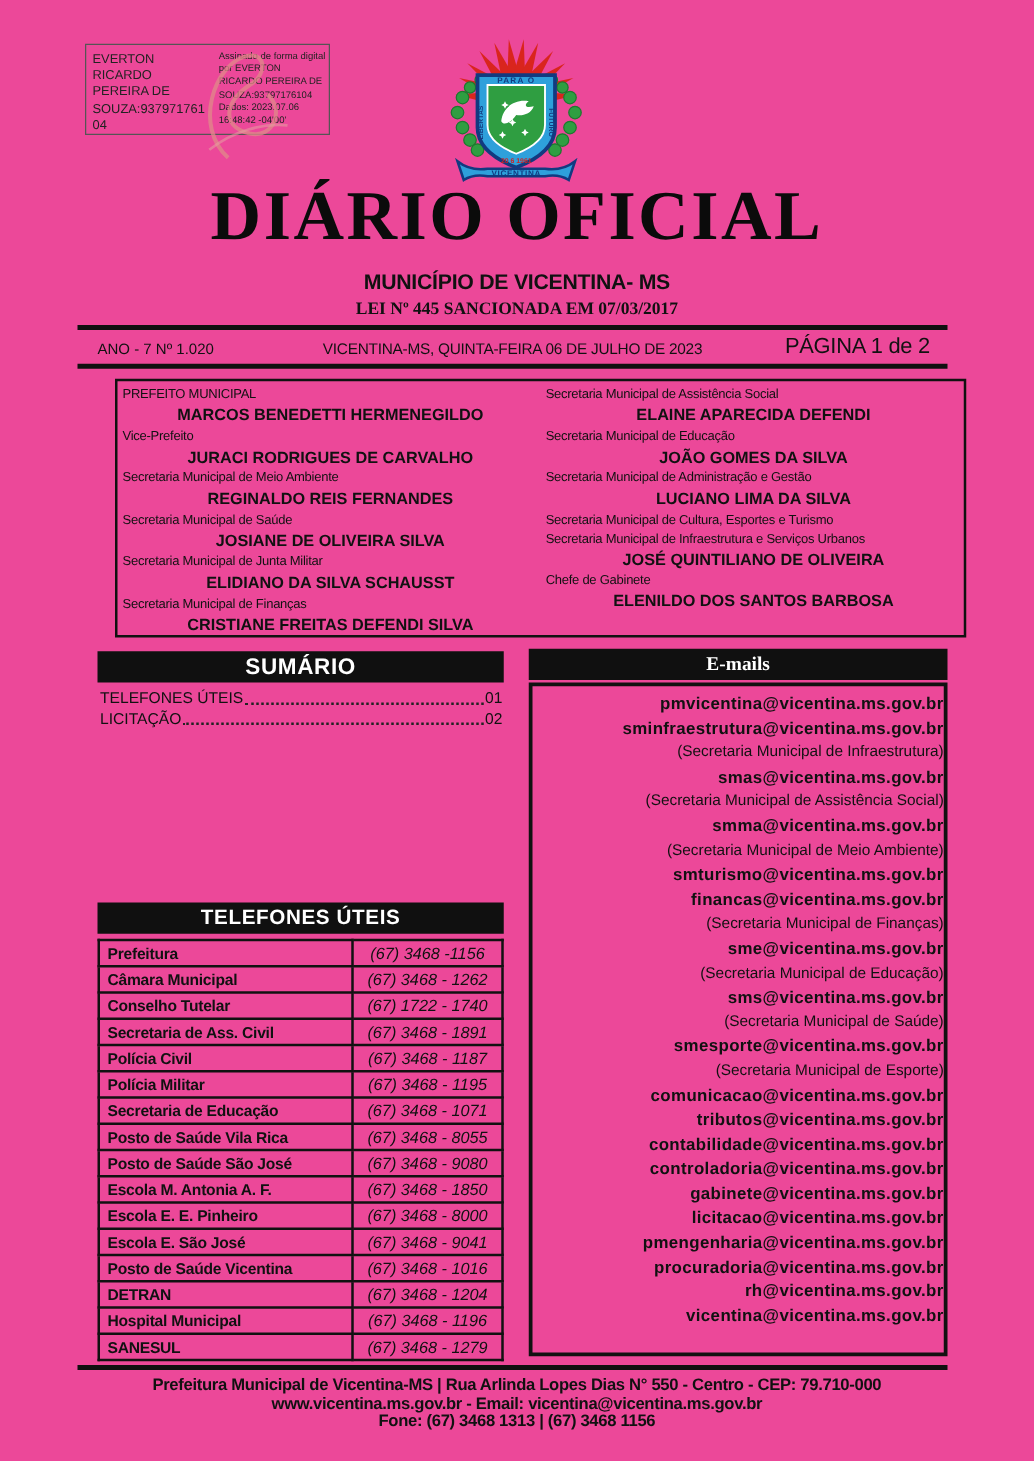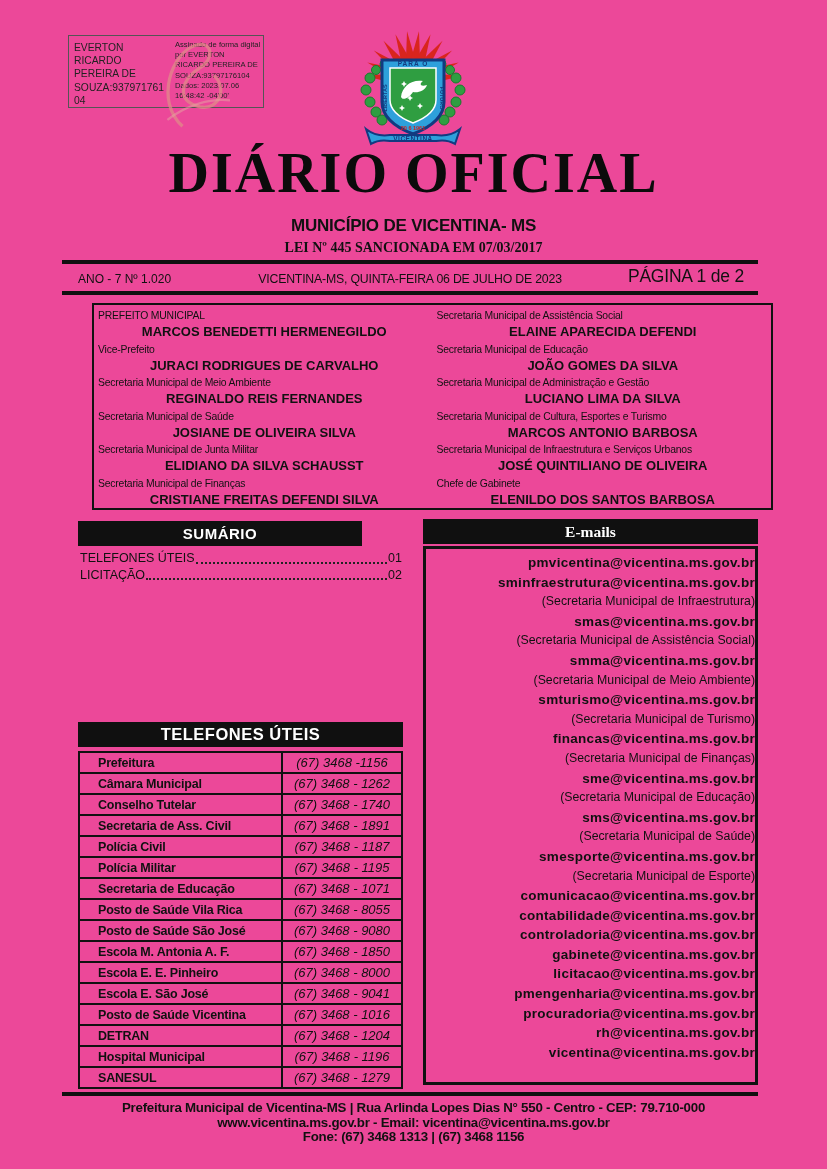--- a/index.html
+++ b/index.html
@@ -35,38 +35,38 @@
   .issue-right { position:absolute; right:14px; top:2px; font-size:17.5px; letter-spacing:-0.2px; }
   
   .officials { position:absolute; left:75px; top:303px; width:681px; height:207px;
     border:2px solid #111; display:flex; padding-top:3px;margin-left:17px; }
   .off-col { width:50%; padding:0 2px 0 4px; }
   .off-role { font-size:10.4px; line-height:15px; letter-spacing:-0.2px; white-space:nowrap; }
   .off-name { font-size:13px; font-weight:bold; line-height:18.5px; text-align:center; white-space:nowrap; }
   
   .blackbar { position:absolute; background:#101010; color:#fff; text-align:center;
     font-weight:bold; }
-  .summary-bar { left:78px; top:521px; width:284px; height:25px; font-size:15px; line-height:25px; letter-spacing:0.5px; }
+  .summary-bar { left:78px; top:521px; width:325px; height:25px; font-size:18px; line-height:25px; letter-spacing:0.5px; }
   .phones-bar  { left:78px; top:722px; width:325px; height:25px; font-size:16.5px; line-height:25px; letter-spacing:0.5px; }
   .emails-bar  { left:423px; top:519px; width:335px; height:25px; font-size:15.5px; line-height:25px;font-family:Liberation Serif, serif; }
   
   .summary-list { position:absolute; left:80px; top:550px; width:322px; }
   .sum-item { display:flex; align-items:flex-end; font-size:12.5px; line-height:16.5px; }
   .sum-label { white-space:nowrap; }
   .leader { flex:1; border-bottom:2px dotted #222; margin:0 1px 3px 1px; }
   
   .emails-body { position:absolute; left:423px; top:546px; width:335px; height:539px;
     border:3px solid #111; text-align:right; padding-top:4px; }
   .em { font-size:13.5px; font-weight:bold; line-height:19.6px; letter-spacing:0.3px; white-space:nowrap; }
   .em.caption { font-size:12.3px; font-weight:normal; letter-spacing:0; }
   
   .phones-table { position:absolute; left:78px; top:751px; width:325px;
     border-collapse:collapse; table-layout:fixed; }
   .phones-table td { border:2px solid #111; height:21px; vertical-align:middle; }
-  .ph-name { width:203px; padding-left:18px; font-size:12.5px; font-weight:bold; letter-spacing:-0.2px; }
+  .ph-name { width:203px; padding-left:6px; font-size:12.5px; font-weight:bold; letter-spacing:-0.2px; }
   .ph-num  { text-align:center; font-size:13px; font-style:italic; }
   
   .footer { position:absolute; left:0; right:0; top:1101px; text-align:center;
     font-size:13.3px; line-height:14.6px; font-weight:600; letter-spacing:-0.25px; }
 </style>
 </head>
 <body>
 
 <div id="page">
 
@@ -156,21 +156,20 @@
       <div class="off-name">CRISTIANE FREITAS DEFENDI SILVA</div>
     </div>
     <div class="off-col">
       <div class="off-role">Secretaria Municipal de Assistência Social</div>
       <div class="off-name">ELAINE APARECIDA DEFENDI</div>
       <div class="off-role">Secretaria Municipal de Educação</div>
       <div class="off-name">JOÃO GOMES DA SILVA</div>
       <div class="off-role">Secretaria Municipal de Administração e Gestão</div>
       <div class="off-name">LUCIANO LIMA DA SILVA</div>
       <div class="off-role">Secretaria Municipal de Cultura, Esportes e Turismo</div>
-      <div class="off-name">MARCOS ANTONIO BARBOSA</div>
       <div class="off-role">Secretaria Municipal de Infraestrutura e Serviços Urbanos</div>
       <div class="off-name">JOSÉ QUINTILIANO DE OLIVEIRA</div>
       <div class="off-role">Chefe de Gabinete</div>
       <div class="off-name">ELENILDO DOS SANTOS BARBOSA</div>
     </div>
   </div>
 
   <div class="blackbar summary-bar">SUMÁRIO</div>
   <div class="summary-list">
     <div class="sum-item">
@@ -188,30 +187,30 @@
   <div class="blackbar emails-bar">E-mails</div>
   <div class="emails-body">
     <div class="em">pmvicentina@vicentina.ms.gov.br</div>
     <div class="em">sminfraestrutura@vicentina.ms.gov.br</div>
     <div class="em caption">(Secretaria Municipal de Infraestrutura)</div>
     <div class="em">smas@vicentina.ms.gov.br</div>
     <div class="em caption">(Secretaria Municipal de Assistência Social)</div>
     <div class="em">smma@vicentina.ms.gov.br</div>
     <div class="em caption">(Secretaria Municipal de Meio Ambiente)</div>
     <div class="em">smturismo@vicentina.ms.gov.br</div>
-    <div class="em caption">(Secretaria Municipal de Turismo)</div>
     <div class="em">financas@vicentina.ms.gov.br</div>
     <div class="em caption">(Secretaria Municipal de Finanças)</div>
     <div class="em">sme@vicentina.ms.gov.br</div>
     <div class="em caption">(Secretaria Municipal de Educação)</div>
     <div class="em">sms@vicentina.ms.gov.br</div>
     <div class="em caption">(Secretaria Municipal de Saúde)</div>
     <div class="em">smesporte@vicentina.ms.gov.br</div>
     <div class="em caption">(Secretaria Municipal de Esporte)</div>
     <div class="em">comunicacao@vicentina.ms.gov.br</div>
+    <div class="em">tributos@vicentina.ms.gov.br</div>
     <div class="em">contabilidade@vicentina.ms.gov.br</div>
     <div class="em">controladoria@vicentina.ms.gov.br</div>
     <div class="em">gabinete@vicentina.ms.gov.br</div>
     <div class="em">licitacao@vicentina.ms.gov.br</div>
     <div class="em">pmengenharia@vicentina.ms.gov.br</div>
     <div class="em">procuradoria@vicentina.ms.gov.br</div>
     <div class="em">rh@vicentina.ms.gov.br</div>
     <div class="em">vicentina@vicentina.ms.gov.br</div>
   </div>
 
@@ -221,21 +220,21 @@
       <tr>
           <td class="ph-name">Prefeitura</td>
           <td class="ph-num">(67) 3468 -1156</td>
         </tr>
       <tr>
           <td class="ph-name">Câmara Municipal</td>
           <td class="ph-num">(67) 3468 - 1262</td>
         </tr>
       <tr>
           <td class="ph-name">Conselho Tutelar</td>
-          <td class="ph-num">(67) 3468 - 1740</td>
+          <td class="ph-num">(67) 1722 - 1740</td>
         </tr>
       <tr>
           <td class="ph-name">Secretaria de Ass. Civil</td>
           <td class="ph-num">(67) 3468 - 1891</td>
         </tr>
       <tr>
           <td class="ph-name">Polícia Civil</td>
           <td class="ph-num">(67) 3468 - 1187</td>
         </tr>
       <tr>

